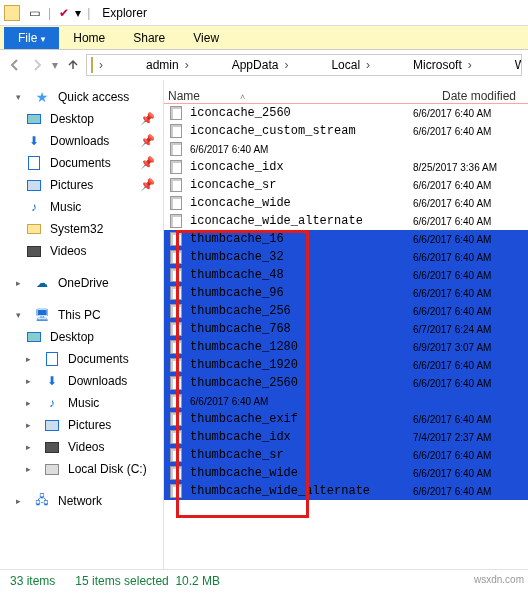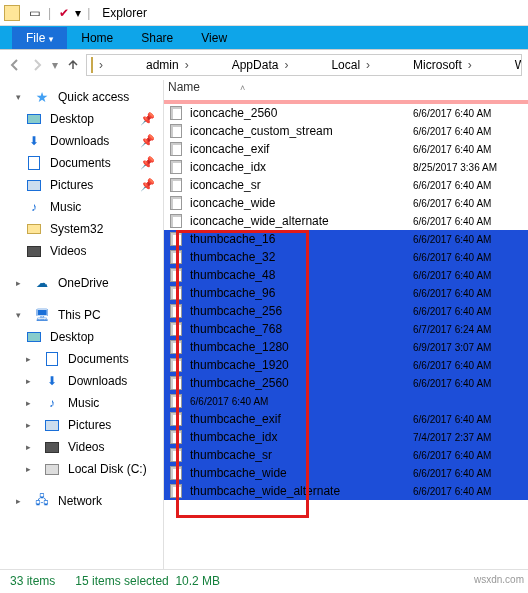--- a/index.html
+++ b/index.html
@@ -6,21 +6,21 @@
 body { width: 528px; height: 593px; background: #fff; overflow: hidden; position: relative; }
 
 
 .titlebar { height: 26px; background: #fff; display: flex; align-items: center; padding: 0 4px; border-bottom: 1px solid #ddd; }
 .titlebar .sysicon { width: 16px; height: 16px; background: #ffe699; border: 1px solid #c8a84c; display:flex; align-items:center; justify-content:center; margin-right: 6px; }
 .titlebar .qa { width: 18px; text-align:center; }
 .titlebar .sep { color:#aaa; margin:0 4px; }
 .titlebar .title { margin-left: 8px; font-size: 12px; }
 
 
-.tabs { height: 24px; background: #0ea5e9; display:flex; align-items:flex-end; padding-left:12px; border-bottom:1px solid #ccc; }
+.tabs { height: 24px; background: #fef9c3; display:flex; align-items:flex-end; padding-left:4px; border-bottom:1px solid #ccc; }
 .tab { padding: 4px 14px; font-size:12px; }
 .tab-file { background:#1a6fd8; color:#fff; }
 .tab-file::after{content:""}
 
 
 .addr { height: 30px; background:#fff; display:flex; align-items:center; padding: 0 6px; gap:4px; }
 .navbtn { width:18px;height:18px;display:flex;align-items:center;justify-content:center;color:#888;}
 .navbtn svg{width:16px;height:16px;}
 .breadcrumb { flex:1; height:22px; border:1px solid #ccc; display:flex; align-items:center; padding:0 2px; overflow:hidden;}
 .crumb { padding: 0 4px; font-size:12px; white-space:nowrap;margin-left:37px; }
@@ -47,30 +47,30 @@
 .ic-folder{width:14px;height:10px;background:#ffe699;border:1px solid #c8a84c;}
 .ic-video{width:14px;height:11px;border:1px solid #333;background:#555;}
 .ic-onedrive{color:#0a64a4;}
 .ic-pc{color:#1a6fd8;}
 .ic-disk{width:14px;height:11px;border:1px solid #888;background:#ddd;}
 .ic-net{color:#1a6fd8;}
 .tree-caret{width:10px;color:#666;font-size:9px;display:inline-block;}
 
 
 .files { flex:1; display:flex; flex-direction:column; overflow:hidden; position:relative;}
-.columns { height:24px; display:flex; align-items:flex-start; border-bottom:4px solid #fca5a5; padding-left:4px;flex-direction:column;}
+.columns { height:24px; display:flex; align-items:flex-end; border-bottom:1px solid #fca5a5; padding-left:4px;}
 .col-name { flex:0 0 245px; font-size:12px; color:#333;}
 .col-date { flex:0 0 110px; font-size:12px; color:#333;margin-left:29px;}
 .sort-arrow{font-size:9px;color:#888;margin-left:40px;}
 .rows{flex:1;overflow:hidden;}
 .row { height:18px; display:flex; align-items:center; padding-left:4px;}
 .row.sel { background:#1d4ed8; }
 .row .fi { width:16px;height:16px;margin-right:6px;display:flex;align-items:center;justify-content:center;}
 .row .fi span{width:12px;height:14px;border:1px solid #999;background:#fff;box-shadow:inset 2px 2px 0 #ccc;}
-.row .fn { flex:0 0 223px; font-size:12px; white-space:nowrap; overflow:hidden;}
+.row .fn { flex:0 0 223px; font-size:12px; white-space:nowrap; overflow:hidden;font-family:Liberation Mono, monospace;}
 .row .fd { font-size:10px; white-space:nowrap;}
 .redbox{position:absolute;border:3px solid #e11b1b;pointer-events:none;}
 
 
 .status { height:22px; border-top:1px solid #e0e0e0; display:flex; align-items:center; padding-left:10px; font-size:12px; color:#15803d; gap:20px;}
 
 .watermark{position:absolute;right:4px;bottom:8px;font-size:10px;color:#999;}
 </style>
 </head>
 <body>
@@ -258,21 +258,20 @@
           <div class="fi">
             <span></span>
           </div>
           <div class="fn">iconcache_custom_stream</div>
           <div class="fd">6/6/2017 6:40 AM</div>
         </div>
         <div class="row">
           <div class="fi">
             <span></span>
           </div>
-          <div class="fn">iconcache_exif</div>
           <div class="fd">6/6/2017 6:40 AM</div>
         </div>
         <div class="row">
           <div class="fi">
             <span></span>
           </div>
           <div class="fn">iconcache_idx</div>
           <div class="fd">8/25/2017 3:36 AM</div>
         </div>
         <div class="row">

